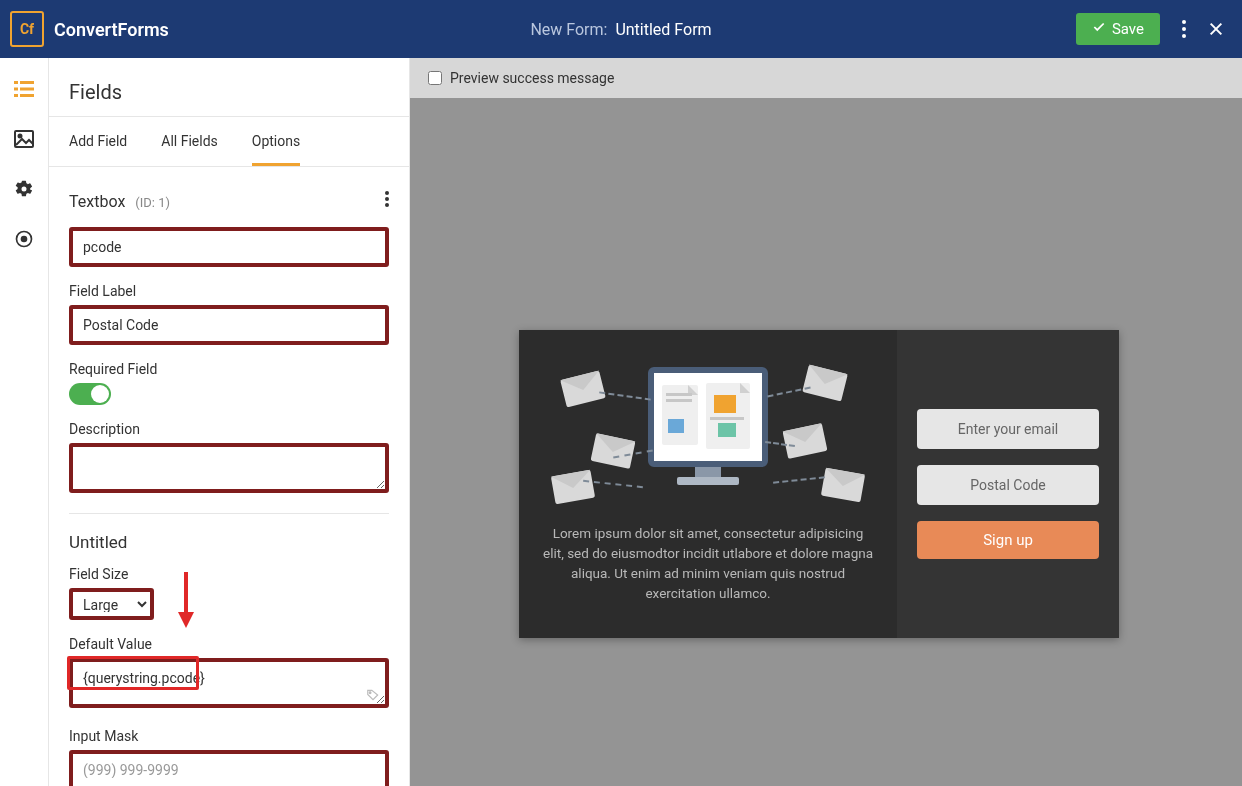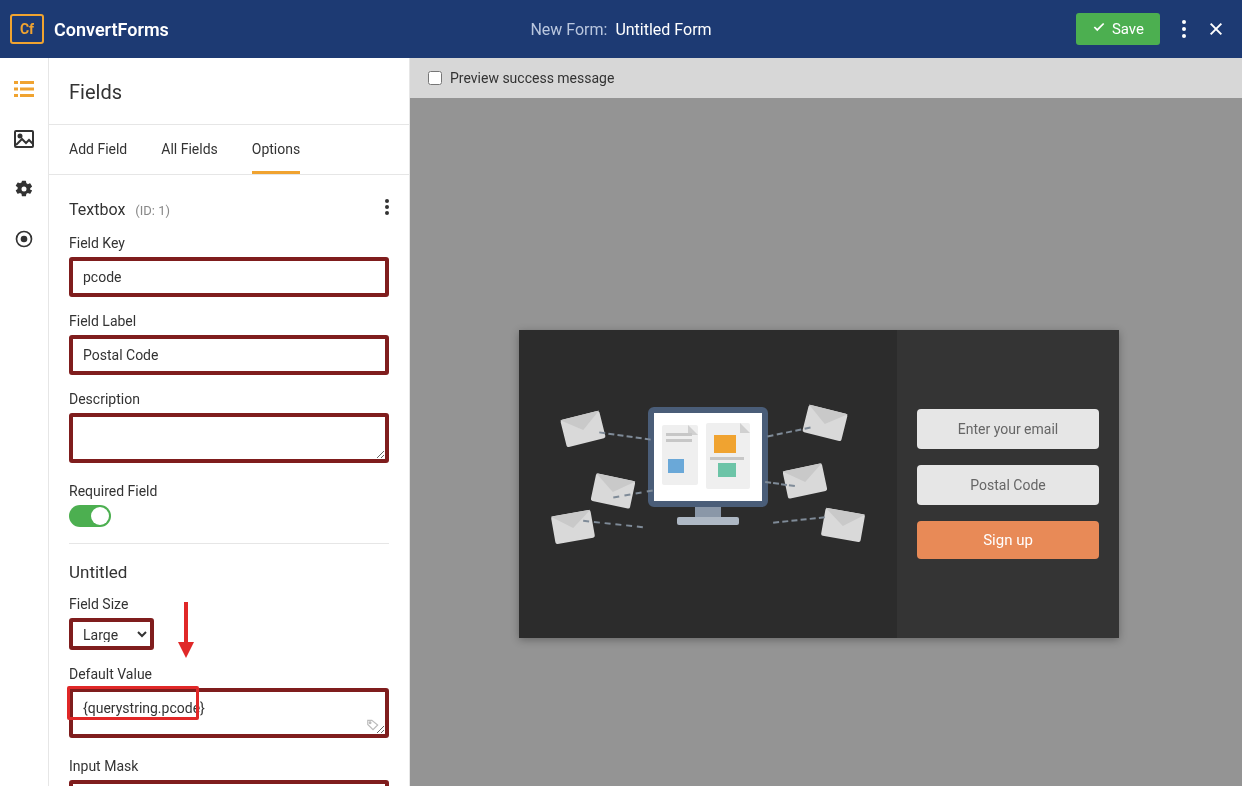--- a/index.html
+++ b/index.html
@@ -1,37 +1,37 @@
 <!DOCTYPE html>
 <html><head>
 <meta charset="utf-8">
 <style>
   * { box-sizing: border-box; margin: 0; padding: 0; font-family: -apple-system, BlinkMacSystemFont, "Segoe UI", Roboto, Arial, sans-serif; }
   body { width: 1242px; height: 786px; overflow: hidden; background: #fff; }
 
   
   .topbar { display: flex; align-items: center; height: 58px; background: #1d3a73; color: #fff; padding: 0 18px 0 10px; position: relative; }
-  .logo-box { width: 34px; height: 30px; border: 2px solid #f0a330; border-radius: 3px; display: flex; align-items: center; justify-content: center; color: #f0a330; font-weight: 700; font-size: 14px; margin-right: 10px; }
+  .logo-box { width: 34px; height: 36px; border: 2px solid #f0a330; border-radius: 3px; display: flex; align-items: center; justify-content: center; color: #f0a330; font-weight: 700; font-size: 14px; margin-right: 10px; }
   .brand { font-size: 18px; font-weight: 600; color: #fff; }
   .title-wrap { position: absolute; left: 50%; transform: translateX(-50%); font-size: 16px; }
   .title-wrap .new-form { color: #b9c6de; margin-right: 4px; }
   .title-wrap .form-name { color: #fff; }
   .topbar-right { margin-left: auto; display: flex; align-items: center; gap: 22px; }
   .save-btn { background: #4caf50; border: none; color: #fff; padding: 7px 16px; border-radius: 3px; font-size: 15px; display: flex; align-items: flex-start; gap: 6px; cursor: pointer; }
   .icon-btn { background: none; border: none; color: #fff; cursor: pointer; display: flex; align-items: center; justify-content: center; }
 
   
   .main { display: flex; height: calc(786px - 58px); }
   .iconbar { width: 49px; background: #fff; border-right: 1px solid #e6e6e6; padding-top: 20px; display: flex; flex-direction: column; align-items: center; gap: 28px; }
   .iconbar .ic { width: 22px; height: 22px; display: flex; align-items: center; justify-content: center; cursor: pointer; color: #333; }
   .iconbar .ic.active { color: #f0a330; }
 
   
   .sidebar { width: 361px; border-right: 1px solid #e6e6e6; overflow-y: auto; background: #fff; }
-  .side-title { font-size: 20px; font-weight: 400; color: #333; padding: 22px 20px 20px; border-bottom: 1px solid #e6e6e6; }
+  .side-title { font-size: 20px; font-weight: 400; color: #333; padding: 22px 20px 12px; border-bottom: 1px solid #e6e6e6; }
   .tabs { display: flex; gap: 34px; padding: 0 20px; border-bottom: 1px solid #e6e6e6; }
   .tab { padding: 16px 0 14px; font-size: 14px; font-weight: 400; color: #333; cursor: pointer; border-bottom: 3px solid transparent; }
   .tab.active { border-bottom-color: #f0a330; }
 
   .panel { padding: 20px; }
   .field-heading-row { display: flex; align-items: center; justify-content: space-between; margin-bottom: 16px; margin-top: 4px; }
   .field-heading-row .left { display: flex; align-items: baseline; gap: 10px; }
   .field-heading-row .ftype { font-size: 16px; color: #333; }
   .field-heading-row .fid { font-size: 13px; color: #888; }
   .kebab { cursor: pointer; color: #333; }
@@ -166,39 +166,38 @@
         <div class="kebab">
           <svg width="4" height="16" viewBox="0 0 4 16" fill="#333">
               <circle cx="2" cy="2" r="2"></circle>
               <circle cx="2" cy="8" r="2"></circle>
               <circle cx="2" cy="14" r="2"></circle>
             </svg>
         </div>
       </div>
 
       <div class="form-block">
-        <label>Field Key</label>
         <input class="tinput" value="pcode" style="">
       </div>
 
       <div class="form-block">
         <label>Field Label</label>
         <input class="tinput" value="Postal Code" style="">
-      </div>
-
-      <div class="form-block">
-        <label>Description</label>
-        <textarea class="tarea big" style=""></textarea>
       </div>
 
       <div class="form-block">
         <label>Required Field</label>
         <div class="toggle">
             <div class="knob"></div>
           </div>
+      </div>
+
+      <div class="form-block">
+        <label>Description</label>
+        <textarea class="tarea big" style=""></textarea>
       </div>
 
       <hr class="divider">
 
       <div class="section-label">Untitled</div>
 
       <div class="form-block">
         <label>Field Size</label>
         <select class="tselect">
           <option>Large</option>
@@ -265,20 +264,21 @@
             <div class="env" style="left:232px; top:62px; transform:rotate(-12deg);"></div>
             <div class="env" style="left:270px; top:106px; transform:rotate(10deg);"></div>
 
             <div class="dashes" style="left:46px; top:30px; width:52px; transform:rotate(8deg);"></div>
             <div class="dashes" style="left:60px; top:88px; width:40px; transform:rotate(-10deg);"></div>
             <div class="dashes" style="left:30px; top:118px; width:60px; transform:rotate(6deg);"></div>
             <div class="dashes" style="left:214px; top:26px; width:44px; transform:rotate(-12deg);"></div>
             <div class="dashes" style="left:212px; top:78px; width:30px; transform:rotate(8deg);"></div>
             <div class="dashes" style="left:220px; top:114px; width:52px; transform:rotate(-6deg);"></div>
           </div>
+          <div class="lorem">Lorem ipsum dolor sit amet, consectetur adipisicing elit, sed do eiusmodtor incidit utlabore et dolore magna aliqua. Ut enim ad minim veniam quis nostrud exercitation ullamco.</div>
         </div>
         <div class="fp-right">
           <input class="pf-input" placeholder="Enter your email" style="">
           <input class="pf-input" placeholder="Postal Code" style="">
           <button class="signup">Sign up</button>
         </div>
       </div>
     </div>
   </div>
 </div>

